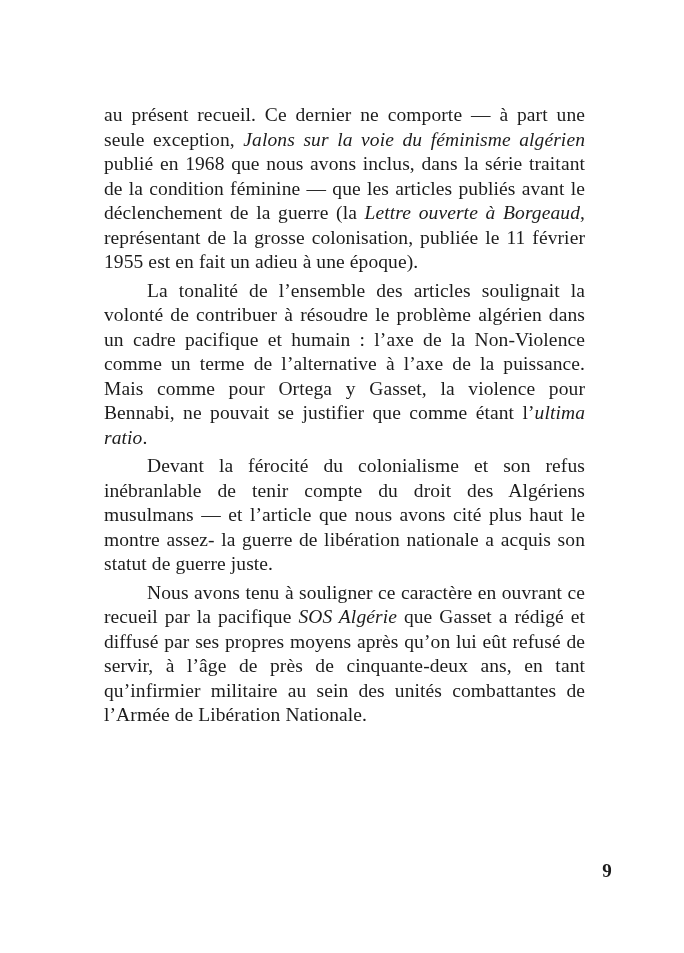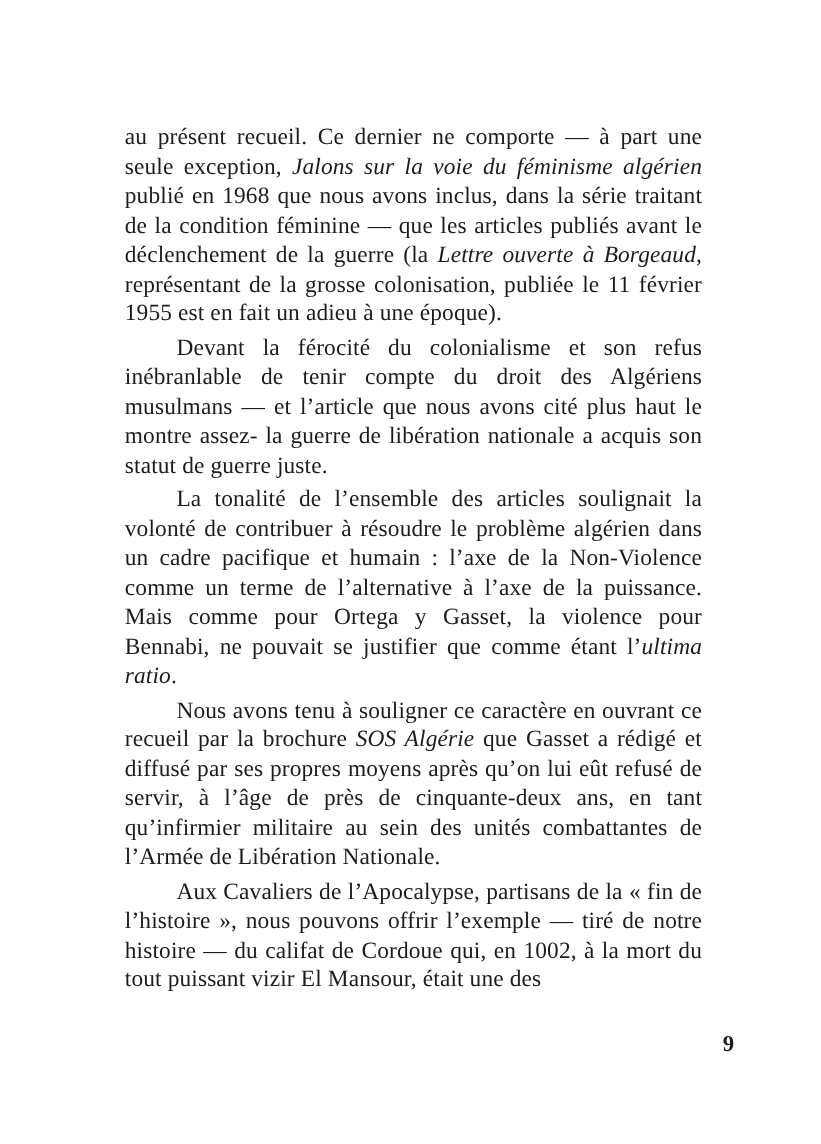--- a/index.html
+++ b/index.html
@@ -50,19 +50,18 @@
     font-weight: bold;
     color: #1c1c1c;
   }
 </style>
 </head>
 <body>
 
 <div class="page">
   <main class="text-block">
     <p class="no-indent"><span>au présent recueil. Ce dernier ne comporte — à part une seule exception, </span><em>Jalons sur la voie du féminisme algérien</em><span> publié en 1968 que nous avons inclus, dans la série traitant de la condition féminine — que les articles publiés avant le déclenchement de la guerre (la </span><em>Lettre ouverte à Borgeaud</em><span>, représentant de la grosse colonisation, publiée le 11 février 1955 est en fait un adieu à une époque).</span></p>
+    <p><span>La tonalité de l’ensemble des articles soulignait la volonté de contribuer à résoudre le problème algérien dans un cadre pacifique et humain : l’axe de la Non-Violence comme un terme de l’alternative à l’axe de la puissance. Mais comme pour Ortega y Gasset, la violence pour Bennabi, ne pouvait se justifier que comme étant l’</span><em>ultima ratio</em><span>.</span></p>
     <p><span>Devant la férocité du colonialisme et son refus inébranlable de tenir compte du droit des Algériens musulmans — et l’article que nous avons cité plus haut le montre assez- la guerre de libération nationale a acquis son statut de guerre juste.</span></p>
-    <p><span>La tonalité de l’ensemble des articles soulignait la volonté de contribuer à résoudre le problème algérien dans un cadre pacifique et humain : l’axe de la Non-Violence comme un terme de l’alternative à l’axe de la puissance. Mais comme pour Ortega y Gasset, la violence pour Bennabi, ne pouvait se justifier que comme étant l’</span><em>ultima ratio</em><span>.</span></p>
-    <p><span>Nous avons tenu à souligner ce caractère en ouvrant ce recueil par la brochure </span><em>SOS Algérie</em><span> que Gasset a rédigé et diffusé par ses propres moyens après qu’on lui eût refusé de servir, à l’âge de près de cinquante-deux ans, en tant qu’infirmier militaire au sein des unités combattantes de l’Armée de Libération Nationale.</span></p>
-    <p><span>Aux Cavaliers de l’Apocalypse, partisans de la « fin de l’histoire », nous pouvons offrir l’exemple — tiré de notre histoire — du califat de Cordoue qui, en 1002, à la mort du tout puissant vizir El Mansour, était une des</span></p>
+    <p><span>Nous avons tenu à souligner ce caractère en ouvrant ce recueil par la pacifique </span><em>SOS Algérie</em><span> que Gasset a rédigé et diffusé par ses propres moyens après qu’on lui eût refusé de servir, à l’âge de près de cinquante-deux ans, en tant qu’infirmier militaire au sein des unités combattantes de l’Armée de Libération Nationale.</span></p>
   </main>
   <div class="page-number">9</div>
 </div>
 
 </body></html>

